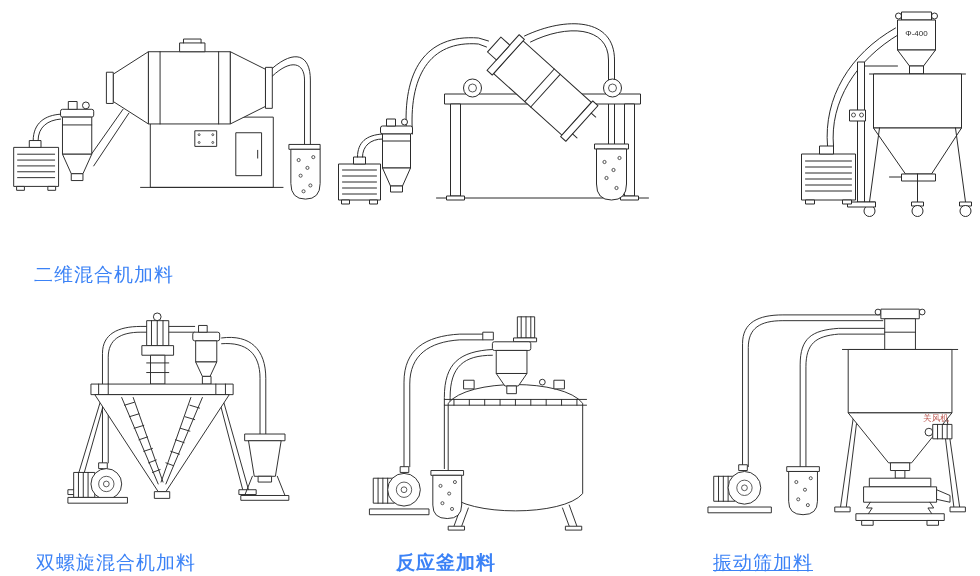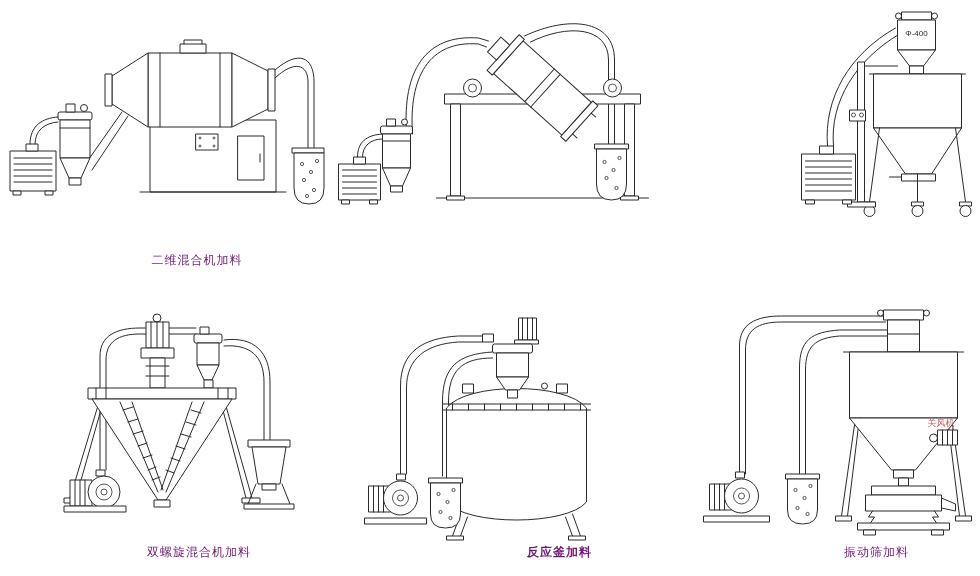--- a/index.html
+++ b/index.html
@@ -1,26 +1,26 @@
 <!DOCTYPE html>
 <html><head>
 <meta charset="utf-8">
 <style>
   html,body{margin:0;padding:0;background:#ffffff;}
   body{width:980px;height:576px;overflow:hidden;font-family:"Liberation Sans","DejaVu Sans",sans-serif;}
   .grid{display:grid;grid-template-columns:326px 327px 327px;grid-template-rows:288px 288px;width:980px;height:576px;}
-  .cell{position:relative;display:flex;flex-direction:column;align-items:center;justify-content:flex-start;}
+  .cell{position:relative;display:flex;flex-direction:column;align-items:flex-start;justify-content:flex-start;}
   .cell svg{display:block;}
-  .caption{font-size:12px;color:#701a75;letter-spacing:1px;margin-top:2px;white-space:nowrap;}
+  .caption{font-size:19px;color:#3b82f6;letter-spacing:1px;margin-top:18px;white-space:nowrap;}
   .cap-1{transform:translateX(34px);}
   .cap-2{transform:translateX(76px);}
   .cap-3{transform:translateX(56px);}
   .cap-4{transform:translateX(36px);}
   .cap-5{transform:translateX(70px);font-weight:bold;}
-  .cap-6{transform:translateX(60px);}
+  .cap-6{transform:translateX(60px);text-decoration:underline;}
   .ln{fill:none;stroke:#2b2b2b;stroke-width:1;stroke-linecap:round;stroke-linejoin:round;}
   .fw{fill:#ffffff;stroke:#2b2b2b;stroke-width:1;stroke-linejoin:round;}
   .dt{fill:none;stroke:#2b2b2b;stroke-width:0.8;}
   .lbl{font-family:"Liberation Sans",sans-serif;font-size:8px;fill:#2b2b2b;}
   .lblred{font-size:9px;fill:#c0605a;}
 </style>
 </head>
 <body>
 
 <div class="grid">

